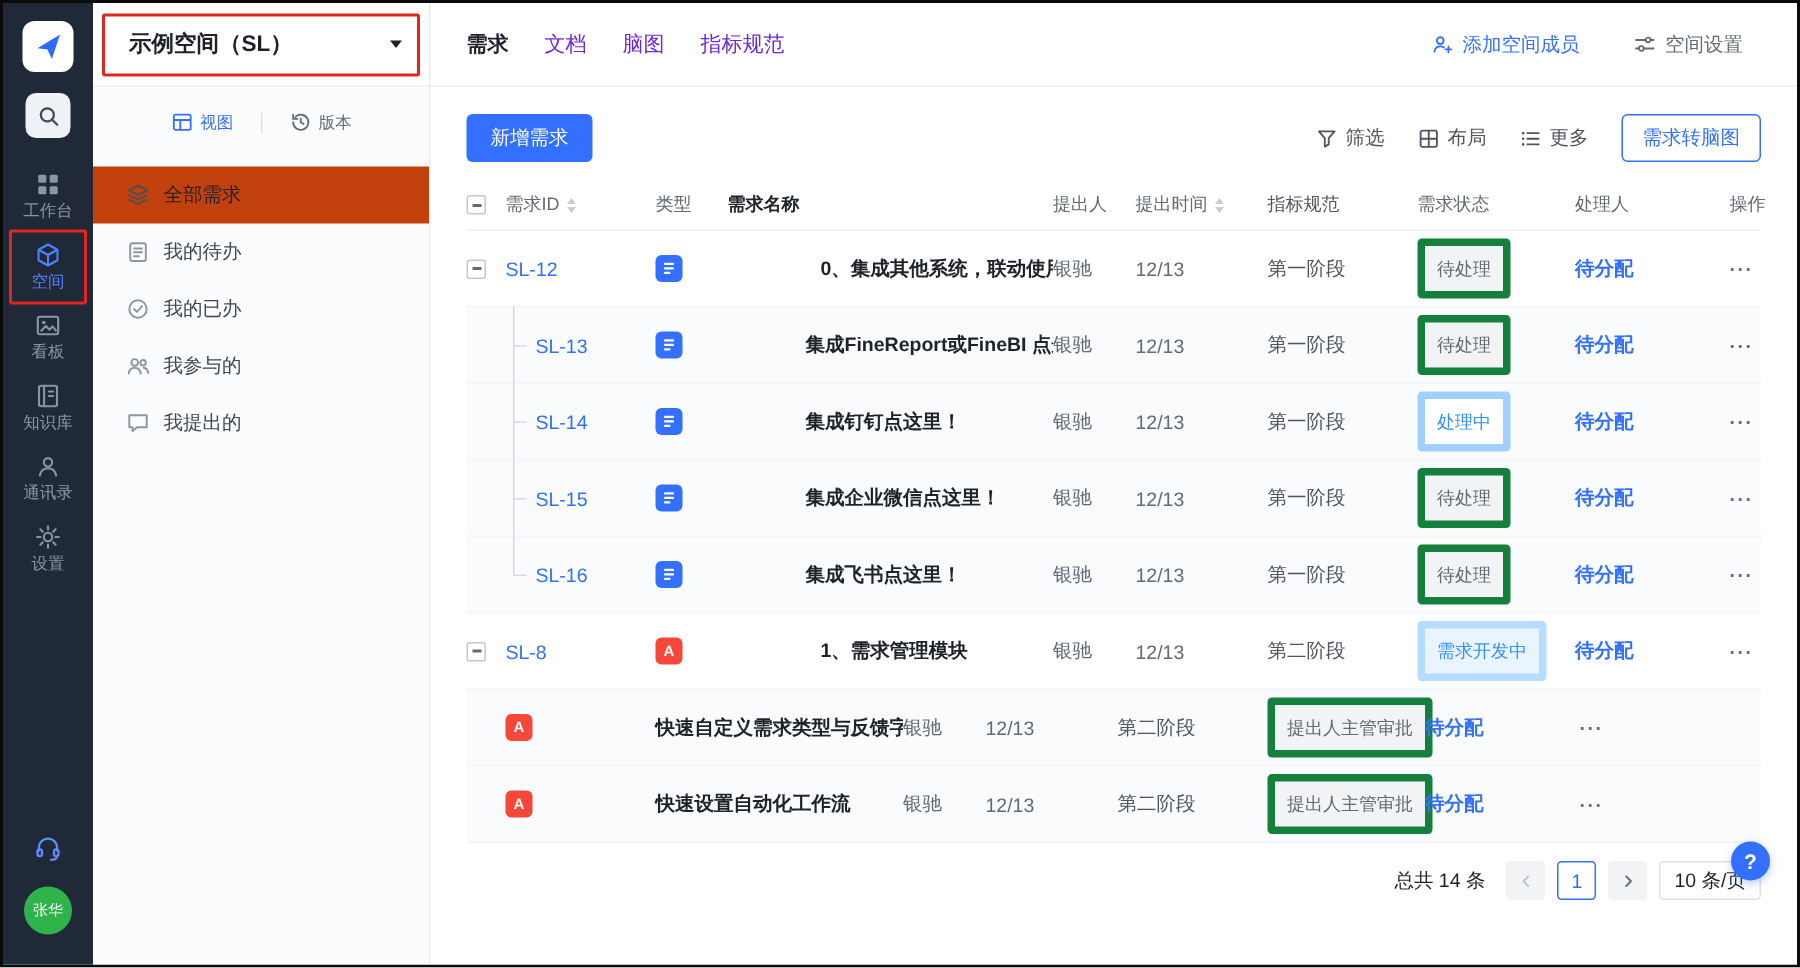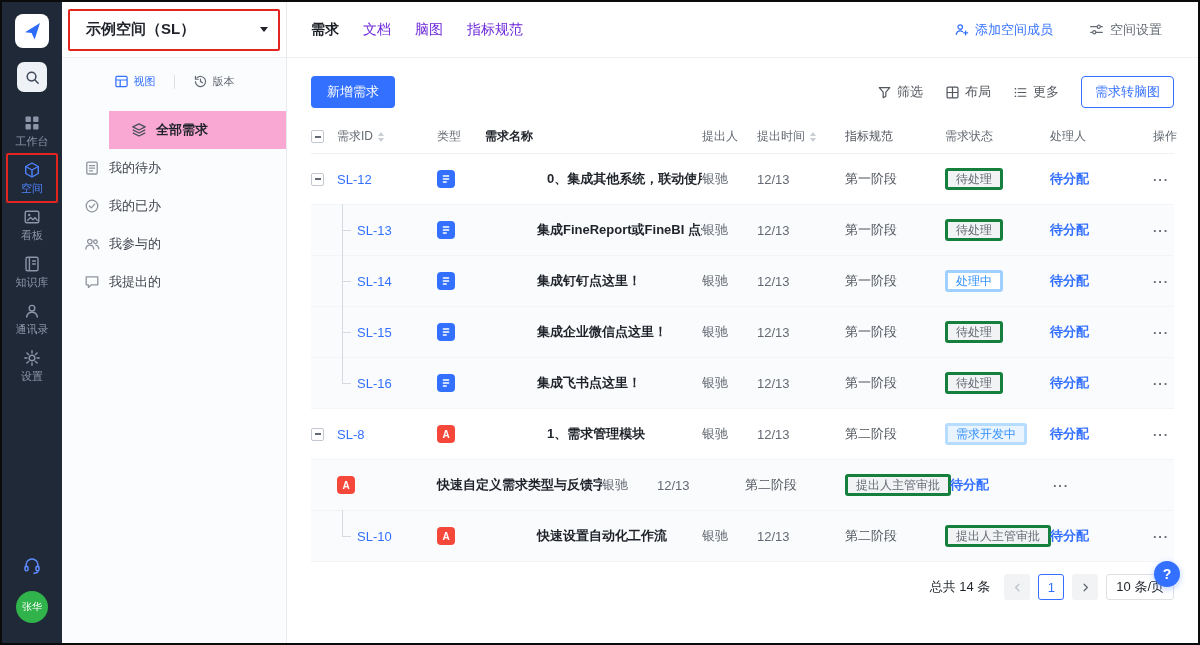--- a/index.html
+++ b/index.html
@@ -24,21 +24,21 @@
   .panel-head { height:56px; border-bottom:1px solid #eef0f3; display:flex; align-items:center; justify-content:space-between; padding:0 18px 0 24px; background:#fff; }
   .panel-title { font-size:15px; font-weight:bold; color:#1f2329; }
   .caret-down { width:0; height:0; border-left:4px solid transparent; border-right:4px solid transparent; border-top:5px solid #1f2329; cursor:pointer; }
   .panel-tabs { display:flex; align-items:center; justify-content:center; padding:16px 0 10px; }
   .panel-tab { display:flex; align-items:flex-end; gap:5px; font-size:11px; color:#646a73; cursor:pointer; }
   .panel-tab.active { color:var(--accent); }
   .tab-divider { width:1px; height:14px; background:#dde0e5; margin:0 18px; }
   .panel-list { padding-top:12px; }
   .panel-item { height:38px; display:flex; align-items:center; gap:9px; padding:0 22px; color:#41464e; font-size:13px; cursor:pointer; }
   .panel-item .p-icon { color:#8f959e; display:flex; }
-  .panel-item.active { background:#f9a8d4; color:#1f2329; font-weight:bold;margin-left:47px; }
+  .panel-item.active { background:#c2410c; color:#1f2329; font-weight:normal; }
   .panel-item.active .p-icon { color:#4a4f58; }
 
   
   .main { flex:1; display:flex; flex-direction:column; background:#fff; position:relative; min-width:0; }
   .main-head { height:56px; border-bottom:1px solid #eef0f3; display:flex; align-items:center; padding:0 36px 0 24px; flex-shrink:0; }
   .main-tabs { display:flex; gap:24px; }
   .main-tab { font-size:14px; color:#6d28d9; cursor:pointer; }
   .main-tab.active { color:#1f2329; font-weight:bold; }
   .head-actions { margin-left:auto; display:flex; align-items:center; gap:36px; }
   .head-action { display:flex; align-items:center; gap:6px; font-size:13px; cursor:pointer; }
@@ -83,21 +83,21 @@
   .tr.child .id-link { margin-left:20px; }
 
   .type-icon { width:18px; height:18px; border-radius:4px; display:flex; align-items:center; justify-content:center; }
   .type-doc { background:var(--type-doc); }
   .type-req { background:var(--type-req); color:#fff; font-size:10px; font-weight:bold; }
 
   .c-name { color:#1f2329; font-weight:600; }
   .tr.parent .c-name { padding-left:70px; }
   .tr.child .c-name { padding-left:60px; }
 
-  .badge { display:inline-flex; align-items:center; height:22px; padding:0 8px; border-radius:3px; font-size:12px; background:#f2f3f5; color:#646a73; border:3px solid #15803d; white-space:nowrap; }
+  .badge { display:inline-flex; align-items:center; height:40px; padding:0 8px; border-radius:3px; font-size:12px; background:#f2f3f5; color:#646a73; border:5px solid #15803d; white-space:nowrap; }
   .badge.b-processing { background:#fff; color:var(--status-blue); border-color:#9fd0ff; }
   .badge.b-dev { background:#eaf4ff; color:var(--status-blue); border-color:#b6dcff; }
   .handler-link { color:var(--accent); font-weight:600; cursor:pointer; }
   .ops { letter-spacing:1px; font-weight:bold; cursor:pointer; }
 
   
   .pagination { margin-top:12px; padding:0 24px; display:flex; justify-content:flex-end; align-items:center; gap:8px; font-size:13px; color:#1f2329; flex-shrink:0; }
   .total-label { margin-right:6px; }
   .page-btn { width:26px; height:26px; border-radius:3px; display:flex; align-items:center; justify-content:center; background:#f2f3f5; color:#bdc3cc; cursor:pointer; }
   .page-btn.next { color:#646a73; }
@@ -586,23 +586,20 @@
         <div class="td c-handler">
             <span class="handler-link">待分配</span>
           </div>
         <div class="td c-ops">
             <span class="ops">···</span>
           </div>
       </div>
 
       <div class="tr child last">
         <div class="td c-toggle"></div>
-        <div class="td c-id">
-            <span class="id-link">SL-10</span>
-          </div>
         <div class="td c-type">
             <span class="type-icon type-req">A</span>
           </div>
         <div class="td c-name">快速设置自动化工作流</div>
         <div class="td c-proposer">银驰</div>
         <div class="td c-date">12/13</div>
         <div class="td c-version">第二阶段</div>
         <div class="td c-status">
             <span class="badge">提出人主管审批</span>
           </div>

